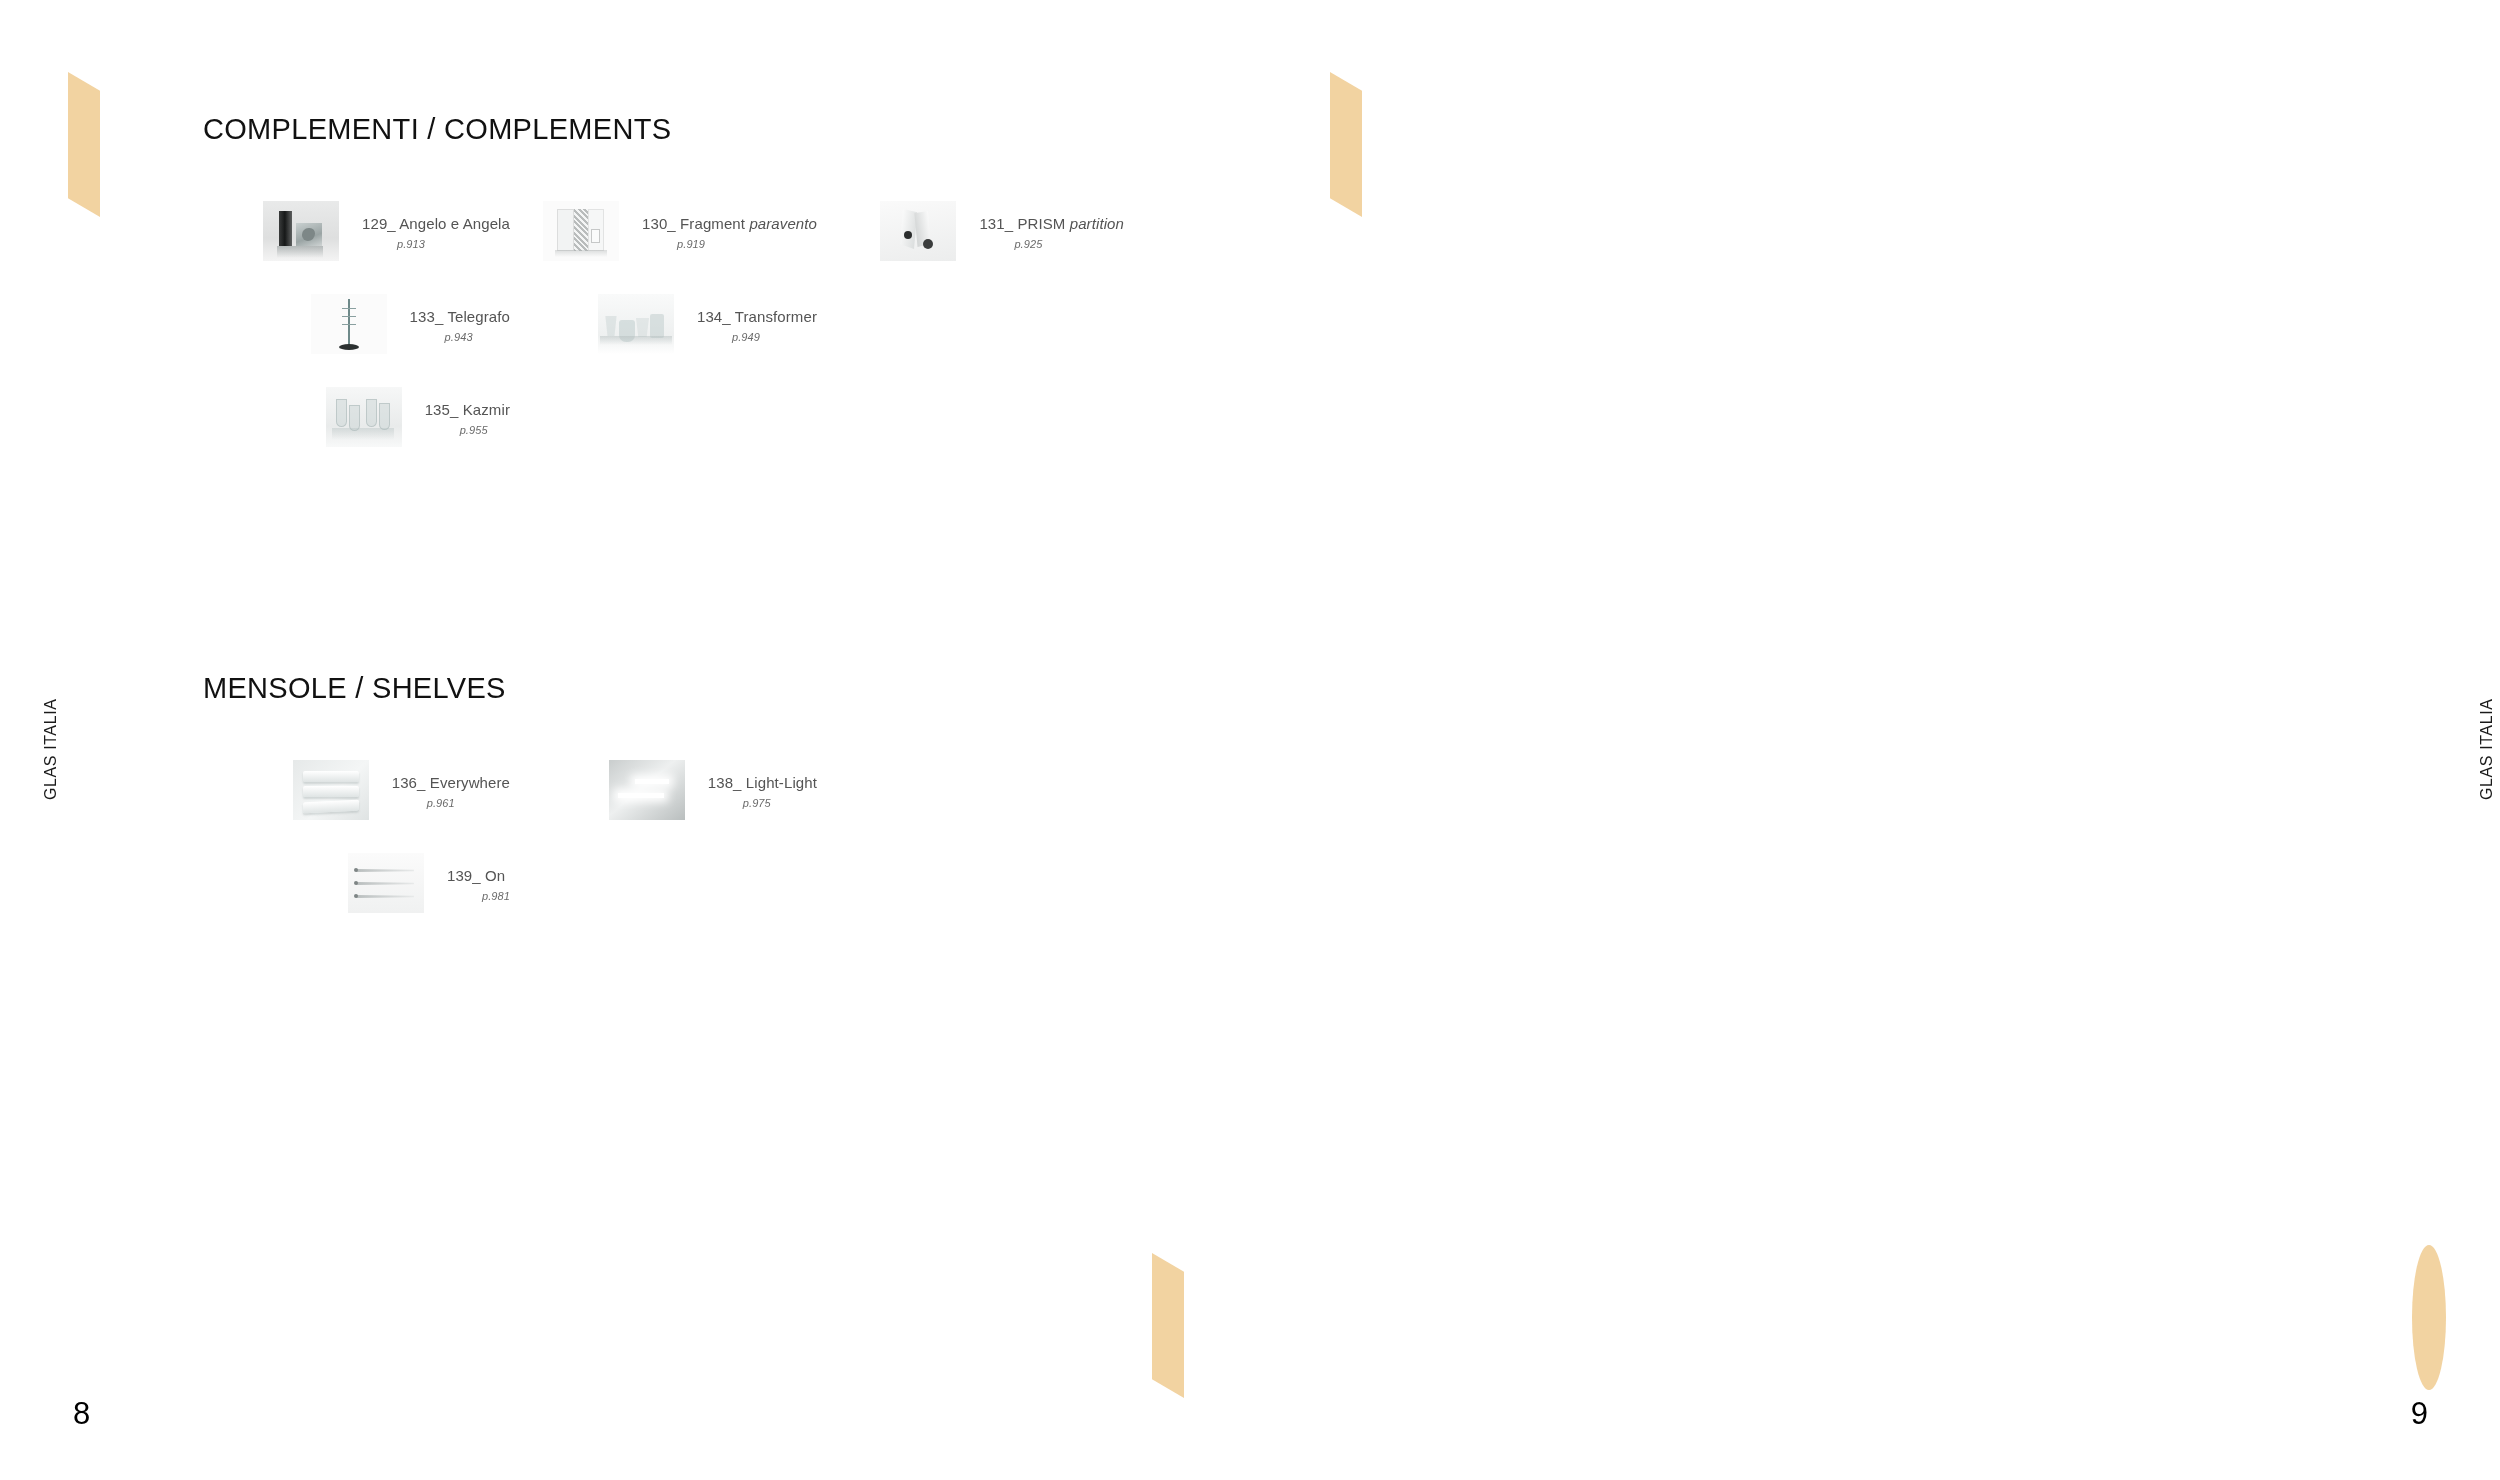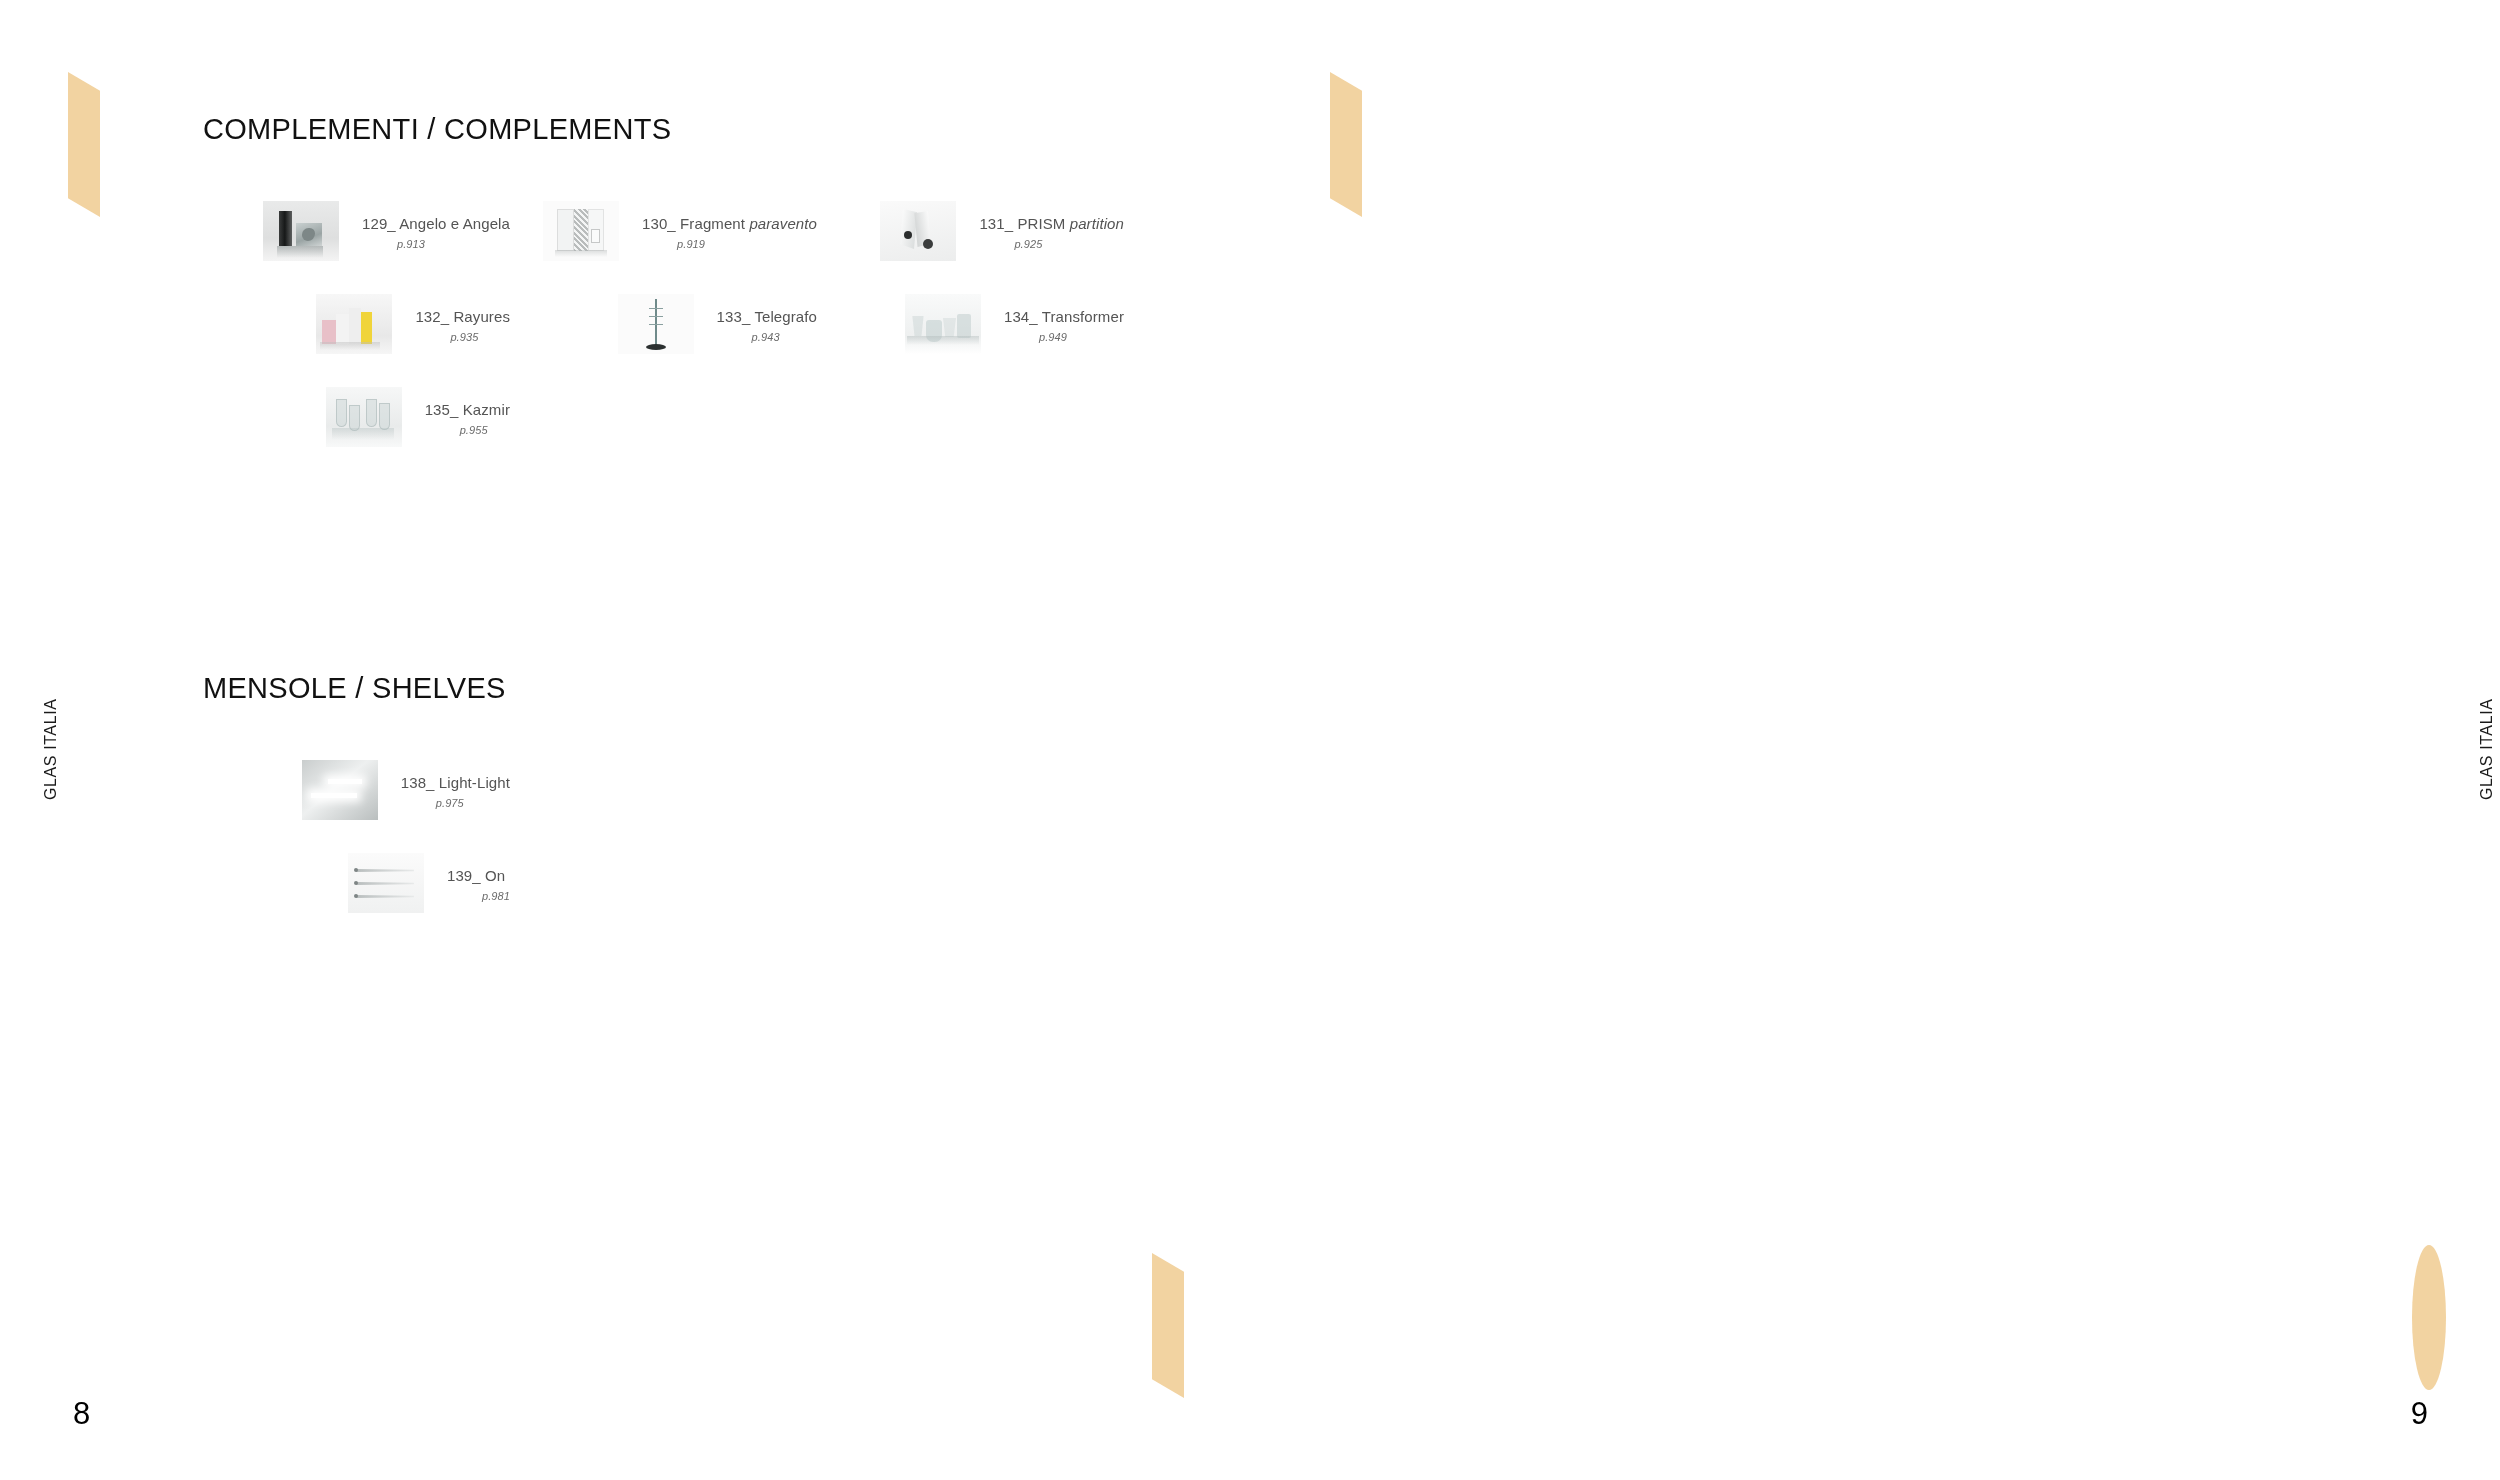--- a/index.html
+++ b/index.html
@@ -326,39 +326,20 @@
                 <span>131_</span>
                 <span>PRISM</span>
                 <em>partition</em>
               </div>
               <div class="entry-page">p.925</div>
             </div>
           </div>
         </div>
 
         <div class="grid-row">
-          <div class="entry">
-            <div class="thumb">
-              <div class="th-inner t132">
-                  <div class="a"></div>
-                  <div class="b"></div>
-                  <div class="c"></div>
-                  <div class="d"></div>
-                  <div class="sh"></div>
-                </div>
-            </div>
-            <div class="entry-text">
-              <div class="entry-name">
-                <span>132_</span>
-                <span>Rayures</span>
-                <em></em>
-              </div>
-              <div class="entry-page">p.935</div>
-            </div>
-          </div>
 
           <div class="entry">
             <div class="thumb">
               <div class="th-inner t133">
                   <div class="pole"></div>
                   <div class="arm1"></div>
                   <div class="arm2"></div>
                   <div class="arm3"></div>
                   <div class="base"></div>
                 </div>
@@ -420,20 +401,37 @@
 
       </div>
     </div>
 
     <div class="section section-shelves">
       <div class="section-title">MENSOLE / SHELVES</div>
 
       <div class="grid">
 
         <div class="grid-row">
+          <div class="entry">
+            <div class="thumb">
+              <div class="th-inner t136">
+                  <div class="s s1"></div>
+                  <div class="s s2"></div>
+                  <div class="s s3"></div>
+                </div>
+            </div>
+            <div class="entry-text">
+              <div class="entry-name">
+                <span>136_</span>
+                <span>Everywhere</span>
+                <em></em>
+              </div>
+              <div class="entry-page">p.961</div>
+            </div>
+          </div>
 
 
           <div class="entry">
             <div class="thumb">
               <div class="th-inner t138">
                   <div class="l1"></div>
                   <div class="l2"></div>
                 </div>
             </div>
             <div class="entry-text">

